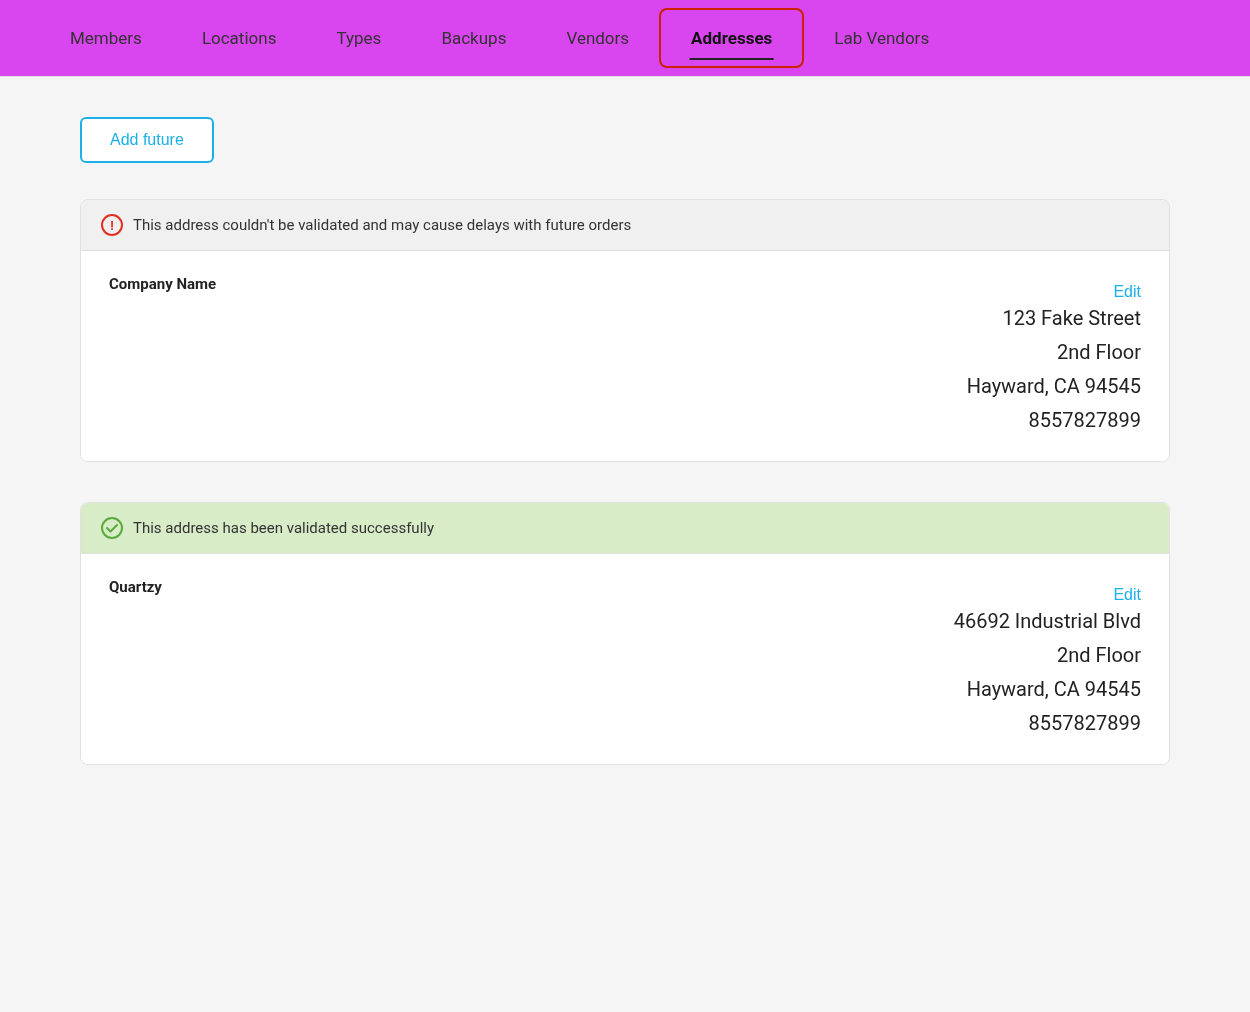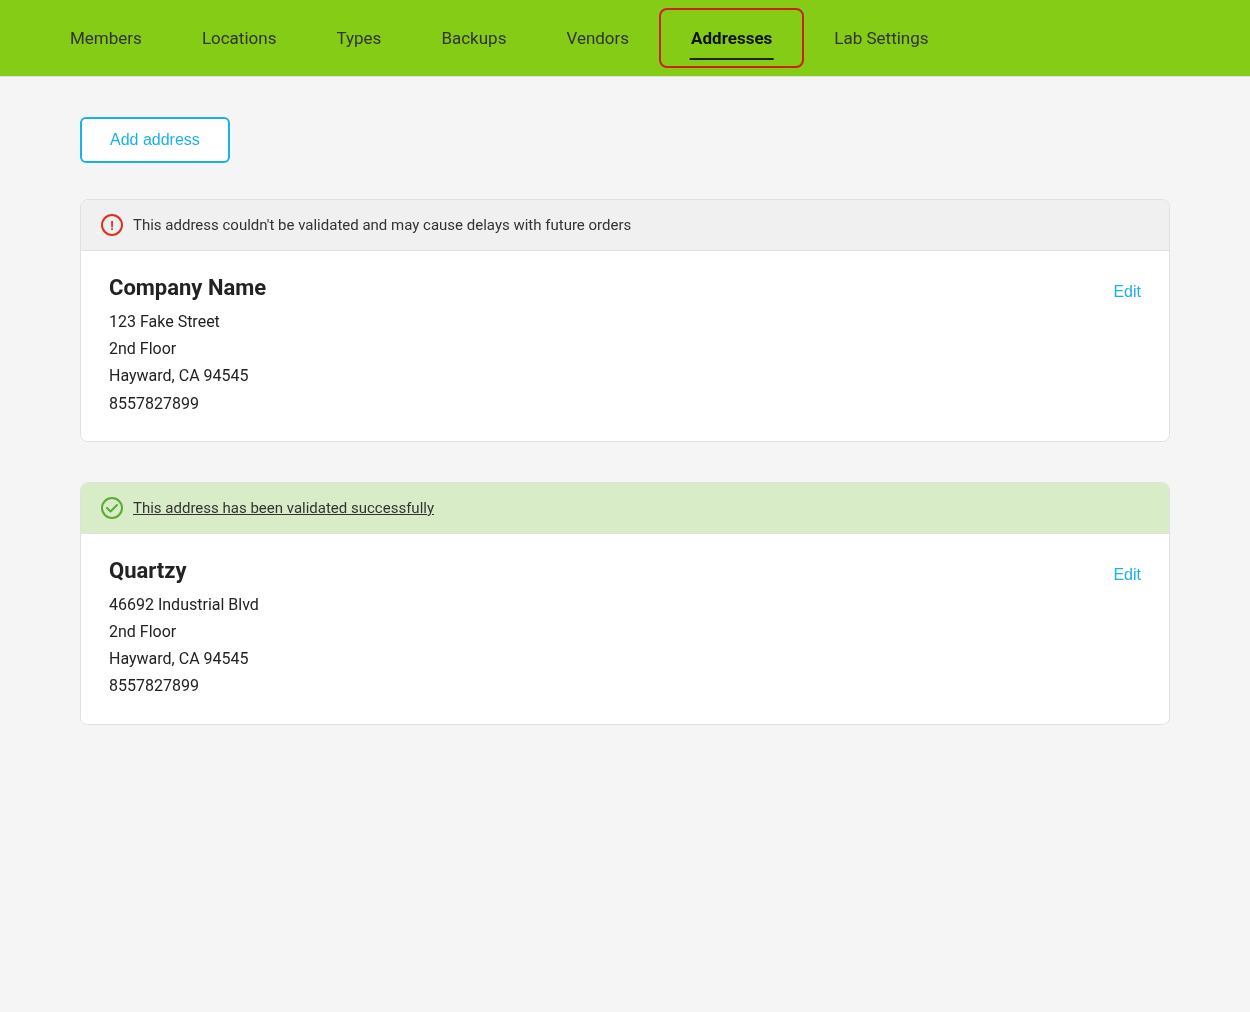--- a/index.html
+++ b/index.html
@@ -12,21 +12,21 @@
       font-family: -apple-system, BlinkMacSystemFont, 'Segoe UI', Roboto, sans-serif;
       background: #f5f5f5;
       color: #222;
       width: 1250px;
       min-height: 1012px;
     }
 
     .nav-bar {
       display: flex;
       align-items: center;
-      background: #84cc16;
+      background: #d946ef;
       border-bottom: 1px solid #e0e0e0;
       padding: 0 40px;
       height: 77px;
     }
 
     .nav-item {
       padding: 0 30px;
       height: 77px;
       display: flex;
       align-items: center;
@@ -92,46 +92,46 @@
     }
 
     .validation-banner.error {
       background: #f0f0f0;
       color: #333;
     }
 
     .validation-banner.success {
       background: #d8ecc8;
       color: #333;
-      text-decoration: underline;
     }
 
     .banner-icon {
       width: 22px;
       height: 22px;
       flex-shrink: 0;
     }
 
     .address-card {
       background: #fff;
       padding: 24px 28px;
       border-top: 1px solid #e0e0e0;
       position: relative;
     }
 
     .address-card .company-name {
-      font-size: 22px;
+      font-size: 15px;
       font-weight: 700;
       margin-bottom: 8px;
     }
 
     .address-card .address-line {
-      font-size: 16px;
+      font-size: 20px;
       line-height: 1.7;
       color: #222;
+      text-align: right;
     }
 
     .edit-btn {
       position: absolute;
       top: 32px;
       right: 28px;
       color: #1ab0e8;
       font-size: 16px;
       font-weight: 500;
       cursor: pointer;
@@ -142,27 +142,27 @@
 </head>
 <body>
 
 <nav class="nav-bar">
   <div class="nav-item">Members</div>
   <div class="nav-item">Locations</div>
   <div class="nav-item">Types</div>
   <div class="nav-item">Backups</div>
   <div class="nav-item">Vendors</div>
   <div class="nav-item active">Addresses</div>
-  <div class="nav-item">Lab Settings</div>
+  <div class="nav-item">Lab Vendors</div>
 </nav>
 
 <div class="content">
 
   
-  <button class="add-address-btn">Add address</button>
+  <button class="add-address-btn">Add future</button>
 
   
   <div class="address-block">
     <div class="validation-banner error">
 
       <svg class="banner-icon" viewBox="0 0 22 22" fill="none" xmlns="http://www.w3.org/2000/svg">
         <circle cx="11" cy="11" r="10" stroke="#e03020" stroke-width="2" fill="none"></circle>
         <text x="11" y="16" text-anchor="middle" font-size="13" font-weight="bold" fill="#e03020">!</text>
       </svg>
       <span>This address couldn't be validated and may cause delays with future orders</span>

